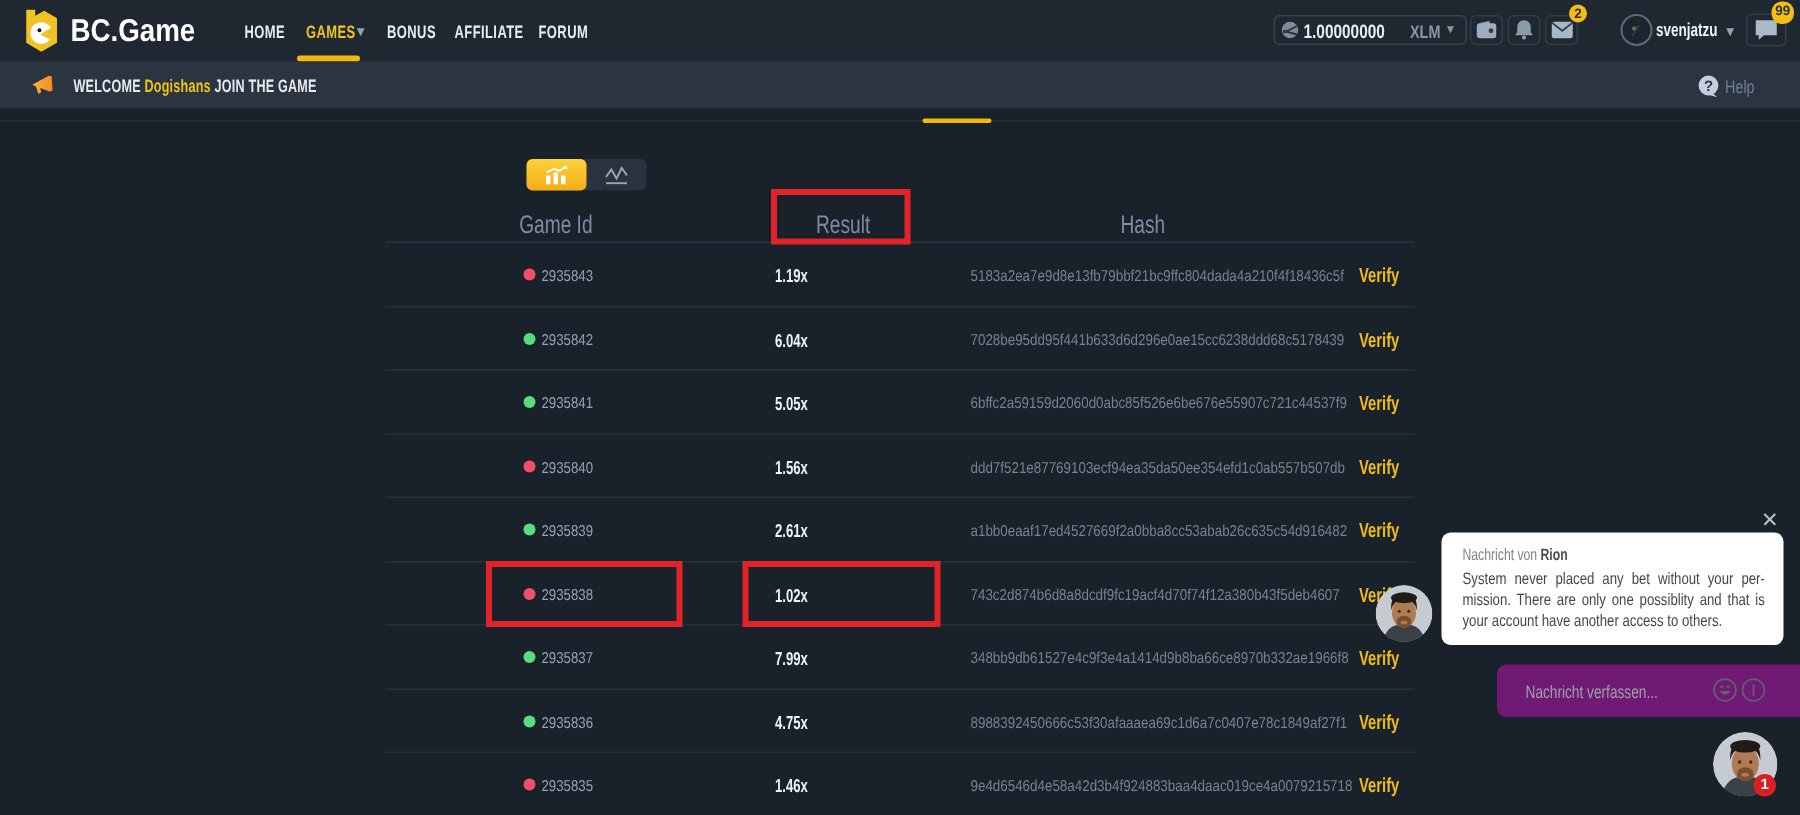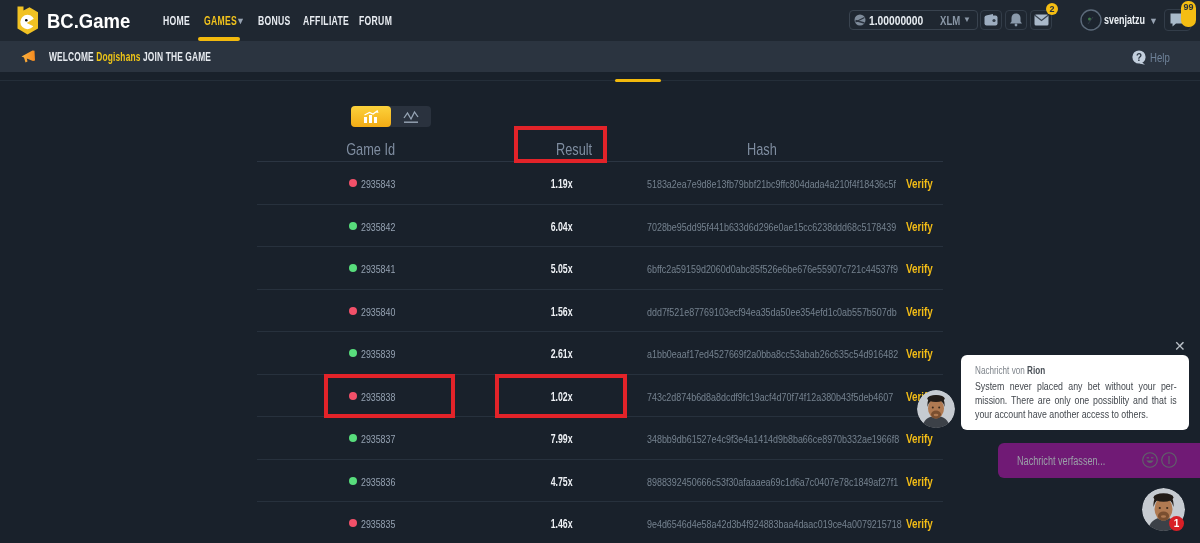--- a/index.html
+++ b/index.html
@@ -37,21 +37,21 @@
 
 
 .th { position:absolute; top:140px; width:100px; text-align:center; font-size:17px; color:#7f8da0; }
 .th i, .res i { display:inline-block; font-style:normal; transform:scaleX(0.75); transform-origin:center; }
 #tbl { position:absolute; left:257px; top:161px; width:686px;text-decoration:underline; }
 .row { position:relative; width:686px; height:42.5px; border-top:1px solid #27313d; }
 .row:first-child { border-top:1px solid #2b3542; }
 .dot { position:absolute; left:92px; top:17px; width:8px; height:8px; border-radius:50%; }
 .dot.r { background:#f25069; } .dot.g { background:#58dd7c; }
 .gid { position:absolute; left:104px; top:16px; font-size:10.5px; color:#95a2b2; transform:scaleX(0.84); transform-origin:left center; }
-.res { position:absolute; left:255px; top:15px; width:100px; text-align:center; font-size:12.5px; font-weight:bold; color:#eef1f5; }
+.res { position:absolute; left:255px; top:15px; width:100px; text-align:left; font-size:12.5px; font-weight:bold; color:#eef1f5; }
 .res i { transform:scaleX(0.7); }
 .hash { position:absolute; left:390px; top:16px; font-size:10.5px; color:#75828f; white-space:nowrap; transform:scaleX(0.85); transform-origin:left center; }
 .ver { position:absolute; left:649px; top:14px; font-size:13.5px; font-weight:bold; color:#f2bc16; transform:scaleX(0.73); transform-origin:left center; }
 
 
 .redbox { position:absolute; border:4px solid #e32329; z-index:5; }
 
 
 #chat-x { position:absolute; left:1174px; top:338px; font-size:14px; color:#b9c0c7; }
 #bubble { position:absolute; left:961px; top:355px; width:228px; height:75px; background:#fff; border-radius:6px; z-index:10; }
@@ -116,21 +116,21 @@
   <circle cx="9.5" cy="10" r="1.5" fill="#3f7d4a"></circle>
   <path d="M8 15 L13 8" stroke="#333d49" stroke-width="1"></path>
 </svg>
 <div id="uname">svenjatzu</div>
 <div class="abs" style="left:1149px;top:16px;font-size:9px;color:#97a3b2">▼</div>
 
 <div class="sqbtn" style="left:1164px;top:9px;width:27px;height:22px"></div>
 <svg class="abs" style="left:1170px;top:13px" width="15" height="14" viewBox="0 0 15 14">
   <path d="M0.5 0.5 L14.5 0.5 L14.5 10.5 L6 10.5 L2.5 13.5 L2.5 10.5 L0.5 10.5 Z" fill="#a9bac9"></path>
 </svg>
-<div class="badge" style="left:1181px;top:1px;width:15px;height:26px;font-size:9px;line-height:13px;border-radius:7px">99</div>
+<div class="badge" style="left:1181px;top:1px;width:15px;height:15px;font-size:9px;line-height:13px;border-radius:7px">99</div>
 
 <div id="wbar"></div>
 <svg class="abs" style="left:21px;top:50px" width="15" height="13" viewBox="0 0 15 13">
   <defs>
       <linearGradient id="mg" x1="0" y1="0" x2="1" y2="0">
     <stop offset="0" stop-color="#fbb540"></stop>
         <stop offset="1" stop-color="#f6891e"></stop>
   </linearGradient>
     </defs>
   <path d="M0.5 6.5 L11.5 0.5 L13.5 0.8 L14 10.5 L12 11 L5.8 8.6 L6.5 11.5 L4.5 12.5 L3 7.6 Z" fill="url(#mg)"></path>
@@ -154,21 +154,21 @@
   <rect x="11" y="7" width="3" height="6" fill="#fff"></rect>
   <path d="M1.5 5 L6.5 2.5 L10 4 L14.5 0.8" stroke="#fff" stroke-width="1.3" fill="none"></path>
   <path d="M14.5 0 L15.5 3 L12.5 2.2 Z" fill="#fff"></path>
 </svg>
 <svg class="abs" style="left:403px;top:110px" width="16" height="13" viewBox="0 0 16 13">
   <path d="M1 8 L4.5 3 L8 9 L11.5 2 L15 7" stroke="#97a5b5" stroke-width="1.3" fill="none"></path>
   <rect x="1" y="11.5" width="14" height="1.4" fill="#97a5b5"></rect>
 </svg>
 
 <div class="th" style="left:321px"><i>Game Id</i></div>
-<div class="th" style="left:524px"><i>Result</i></div>
+<div class="th" style="left:512px"><i>Result</i></div>
 <div class="th" style="left:712px"><i>Hash</i></div>
 
 <div id="tbl">
   <div class="row">
       <span class="dot r"></span>
       <span class="gid">2935843</span>
       <span class="res"><i>1.19x</i></span>
       <span class="hash">5183a2ea7e9d8e13fb79bbf21bc9ffc804dada4a210f4f18436c5f</span>
       <span class="ver">Verify</span>
     </div>

